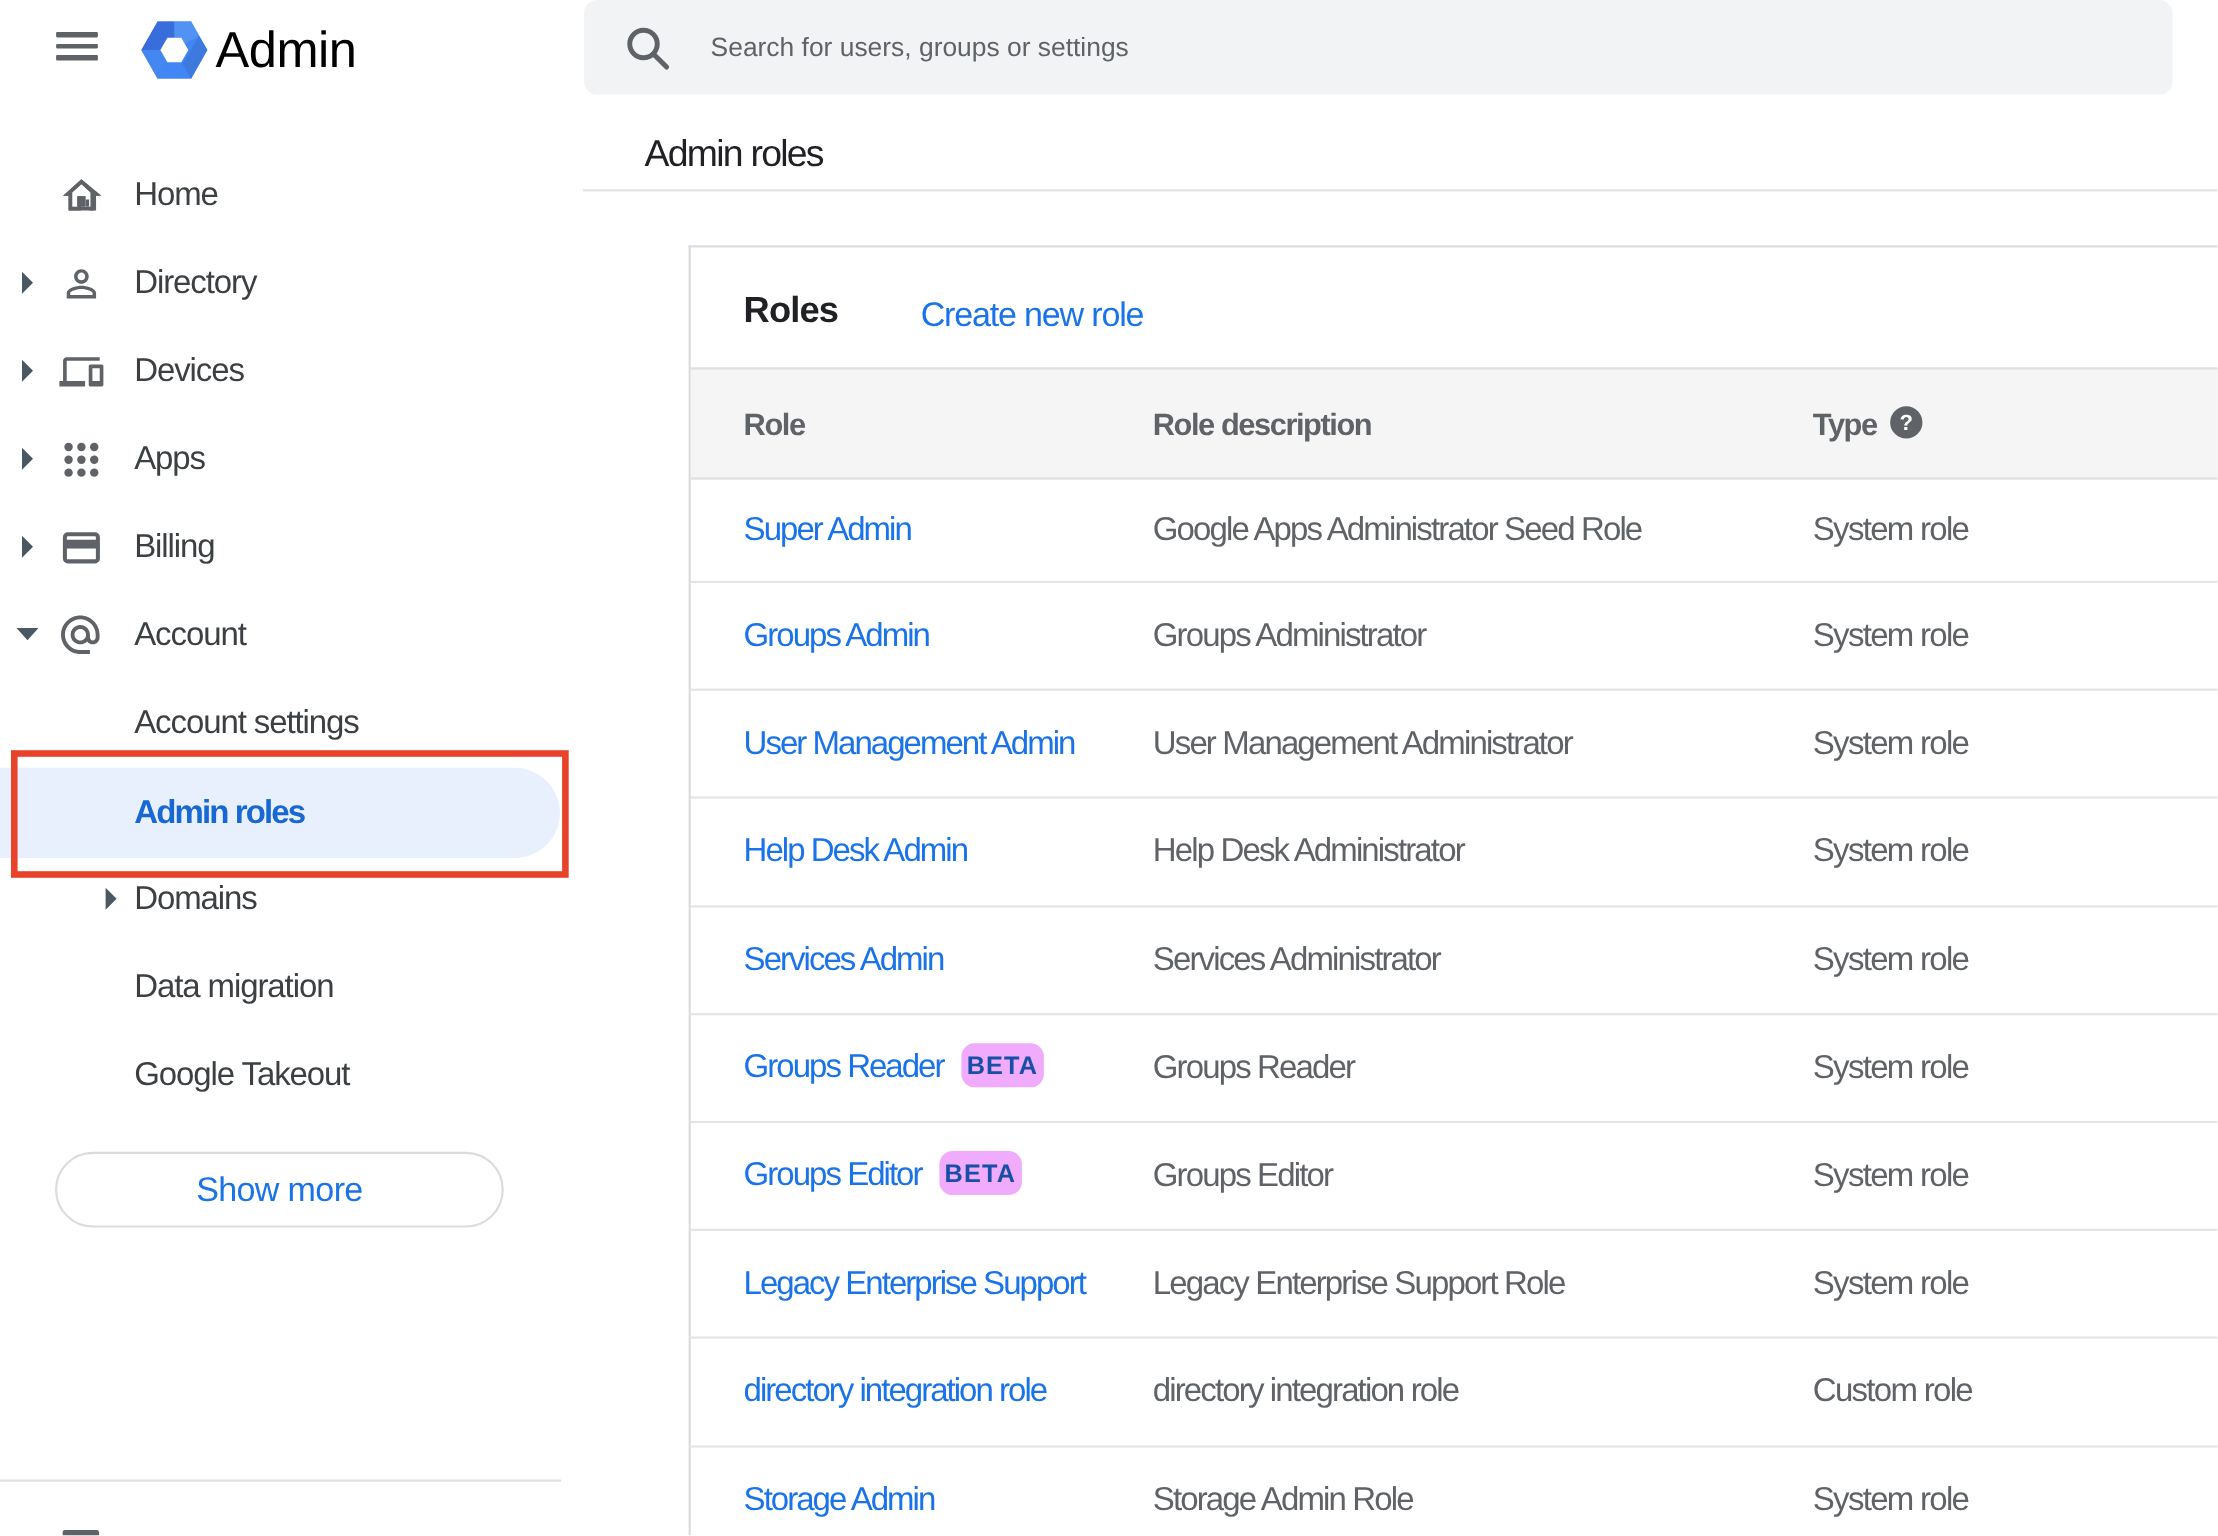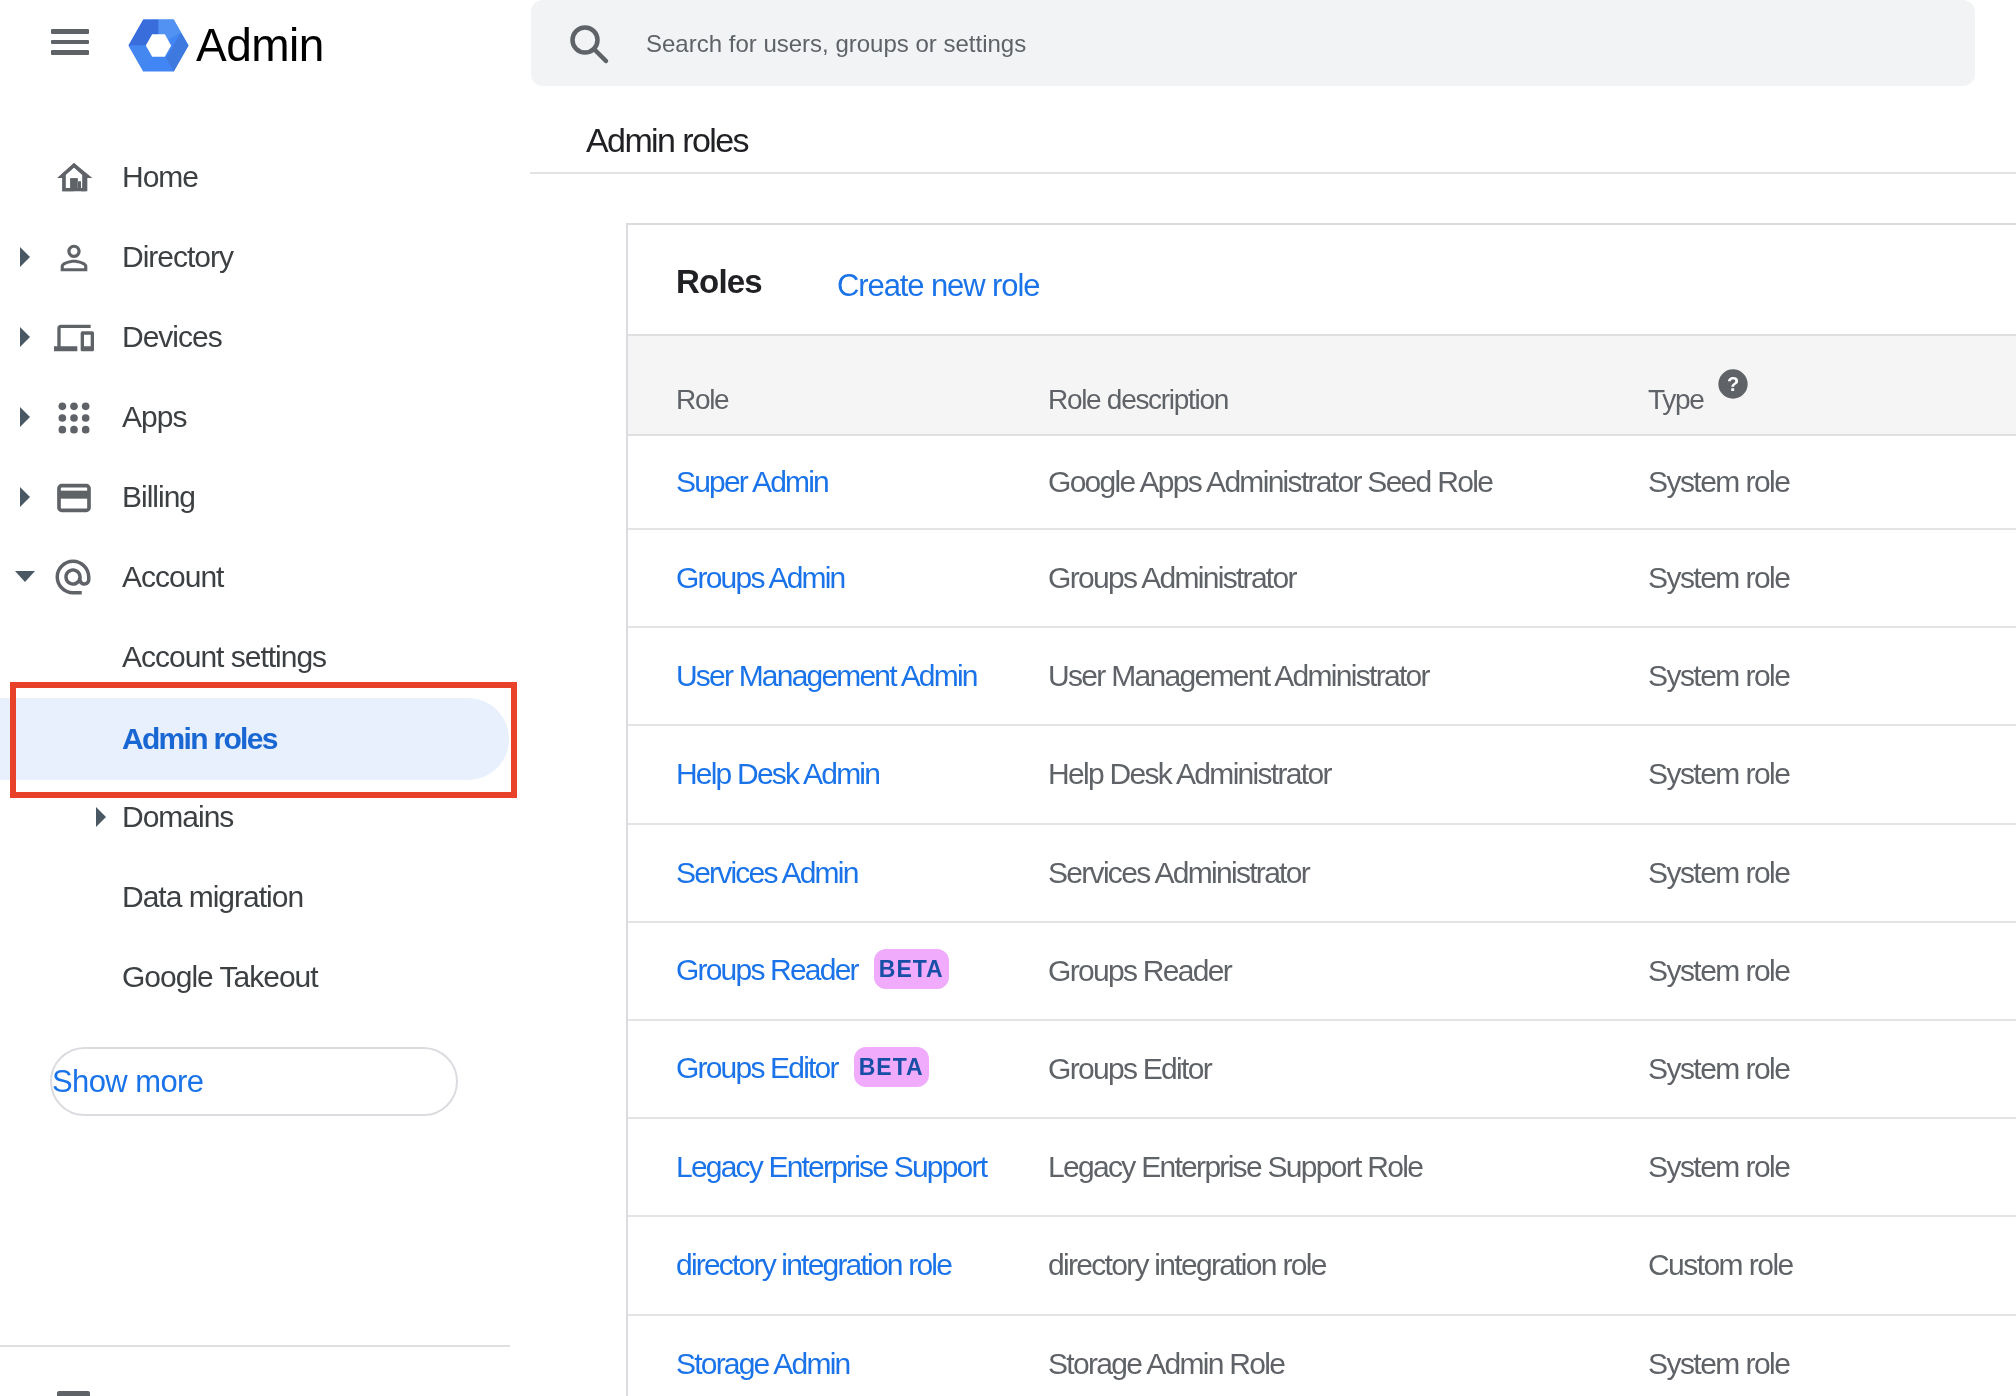--- a/index.html
+++ b/index.html
@@ -22,31 +22,31 @@
 
 .nav-label { position:absolute; left:122px; font-size:30px; color:#3c4043; line-height:40px; letter-spacing:-1.0px; }
 .tri-r { position:absolute; width:0; height:0; border-top:10px solid transparent; border-bottom:10px solid transparent; border-left:10px solid #4a5864; }
 .tri-d { position:absolute; width:0; height:0; border-left:10px solid transparent; border-right:10px solid transparent; border-top:11px solid #4a5864; }
 .icon { position:absolute; left:54px; }
 
 .pill { position:absolute; left:0; top:698px; width:509px; height:82px; background:#e8f0fe; border-radius:0 41px 41px 0; }
 .pill-label { position:absolute; left:122px; top:717px; font-size:30px; line-height:44px; color:#1967d2; font-weight:bold; letter-spacing:-1.7px; }
 .redbox { position:absolute; left:10px; top:682px; width:507px; height:116px; border:6px solid #e8432a; }
 
-.showmore { position:absolute; left:50px; top:1047px; width:408px; height:69px; border:2px solid #dadce0; border-radius:35px; text-align:left; line-height:66px; font-size:31px; color:#1a73e8; letter-spacing:-0.6px; }
+.showmore { position:absolute; left:50px; top:1047px; width:408px; height:69px; border:2px solid #dadce0; border-radius:35px; text-align:center; line-height:66px; font-size:31px; color:#1a73e8; letter-spacing:-0.6px; }
 
 .side-divider { position:absolute; left:0; top:1345px; width:510px; height:2px; background:#e0e0e0; }
 .feedback-top { position:absolute; left:57px; top:1391px; width:33px; height:5px; background:#5f6368; border-radius:2px 2px 0 0; }
 
 
 .card { position:absolute; left:626px; top:223px; width:1390px; height:1173px; border-left:2px solid #dadce0; border-top:2px solid #dadce0;padding-left:40px; }
 .roles-title { position:absolute; left:48px; top:35px; font-size:33px; font-weight:bold; color:#202124; line-height:44px; letter-spacing:-0.8px; }
 .create-link { position:absolute; left:209px; top:41px; font-size:31px; color:#1a73e8; line-height:40px; letter-spacing:-1.1px; }
 .thead { position:absolute; left:0px; top:109px; width:1390px; height:102px; background:#f5f5f5; border-top:2px solid #e0e0e0; border-bottom:2px solid #e0e0e0; }
-.th { position:absolute; top:44px; font-size:28px; font-weight:normal; color:#5f6368; line-height:40px; letter-spacing:-1.3px; }
+.th { position:absolute; top:30px; font-size:28px; font-weight:bold; color:#5f6368; line-height:40px; letter-spacing:-1.3px; }
 .rows { position:absolute; left:0px; top:211px; width:1390px; }
 .row { position:relative; width:1390px; height:98.2px; border-bottom:2px solid #e4e4e4; }
 .row:first-child { height:94px; }
 .c1 { position:absolute; left:48px; top:50%; transform:translateY(-50%); font-size:30px; color:#1a73e8; letter-spacing:-1.8px; white-space:nowrap; }
 .c2 { position:absolute; left:420px; top:50%; transform:translateY(-50%); font-size:30px; color:#5f6368; letter-spacing:-1.7px; white-space:nowrap; }
 .c3 { position:absolute; left:1020px; top:50%; transform:translateY(-50%); font-size:30px; color:#5f6368; letter-spacing:-1.55px; white-space:nowrap; }
 .beta { display:inline-block; vertical-align:middle; margin-left:16px; margin-top:-6px; width:75px; height:40px; background:#f0abfc; border-radius:12px; text-align:center; line-height:40px; font-size:23px; font-weight:bold; color:#174ea6; letter-spacing:1px; }
 </style>
 </head>
 <body>

